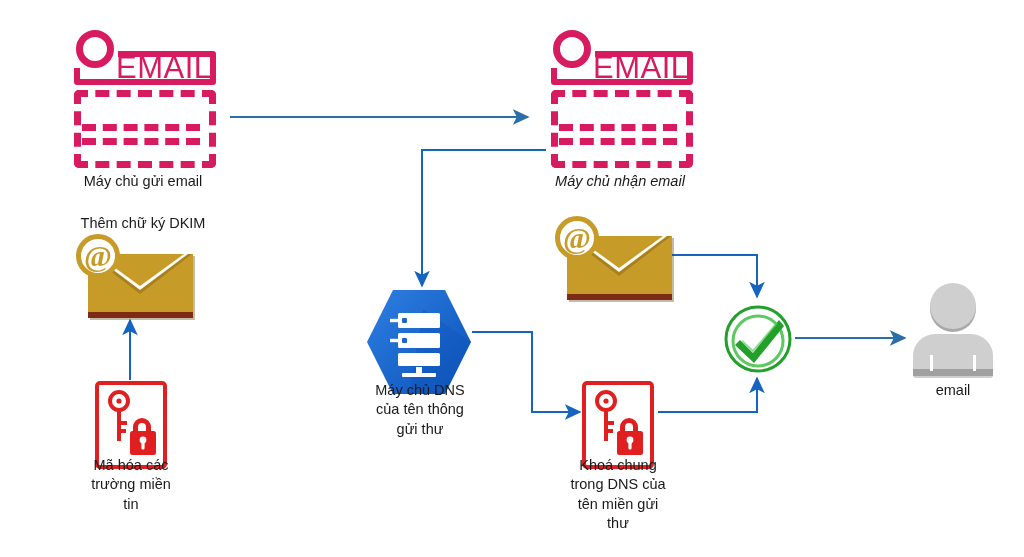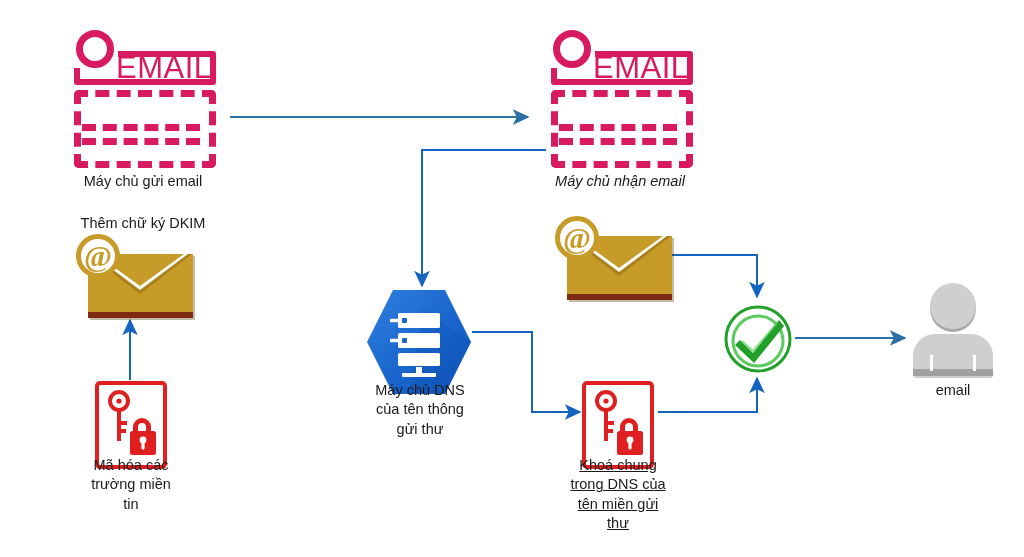--- a/index.html
+++ b/index.html
@@ -305,21 +305,21 @@
       <circle cx="24" cy="20" r="2.6" fill="#e02020"></circle>
       <path d="M24,29 L24,60" stroke="#e02020" stroke-width="4" fill="none"></path>
       <path d="M24,42 L32,42" stroke="#e02020" stroke-width="4" fill="none"></path>
       <path d="M24,50 L31,50" stroke="#e02020" stroke-width="4" fill="none"></path>
       <path d="M38,46 a9,9 0 0 1 18,0 L56,52 L51,52 L51,46 a4,4 0 0 0 -8,0 L43,52 L38,52 z" fill="#e02020"></path>
       <rect x="35" y="50" width="26" height="24" rx="2.5" fill="#e02020"></rect>
       <circle cx="48" cy="59" r="3.4" fill="#ffffff"></circle>
       <path d="M48,60 L48,67" stroke="#ffffff" stroke-width="3.2" stroke-linecap="round"></path>
     </svg>
   </div>
-  <div class="caption" style="left:545px; top:456px; width:146px;text-decoration:underline;">Khoá chung
+  <div class="caption" style="left:545px; top:456px; width:146px;">Khoá chung
 trong DNS của
 tên miền gửi
 thư</div>
 
   <div class="checkbadge" style="left:722px; top:303px;">
     <svg width="72" height="72" viewBox="0 0 72 72">
       <circle cx="36" cy="36" r="32" fill="none" stroke="#22a02a" stroke-width="3"></circle>
       <circle cx="36" cy="38" r="25" fill="none" stroke="#3fbf45" stroke-width="3" opacity="0.85"></circle>
       <path d="M18,37 L31,50 L57,17 L62,23 L32,60 L13,42 Z" fill="#22a02a"></path>
       <path d="M20,38 L31,48 L55,20" fill="none" stroke="#5fd065" stroke-width="2" opacity="0.7"></path>

